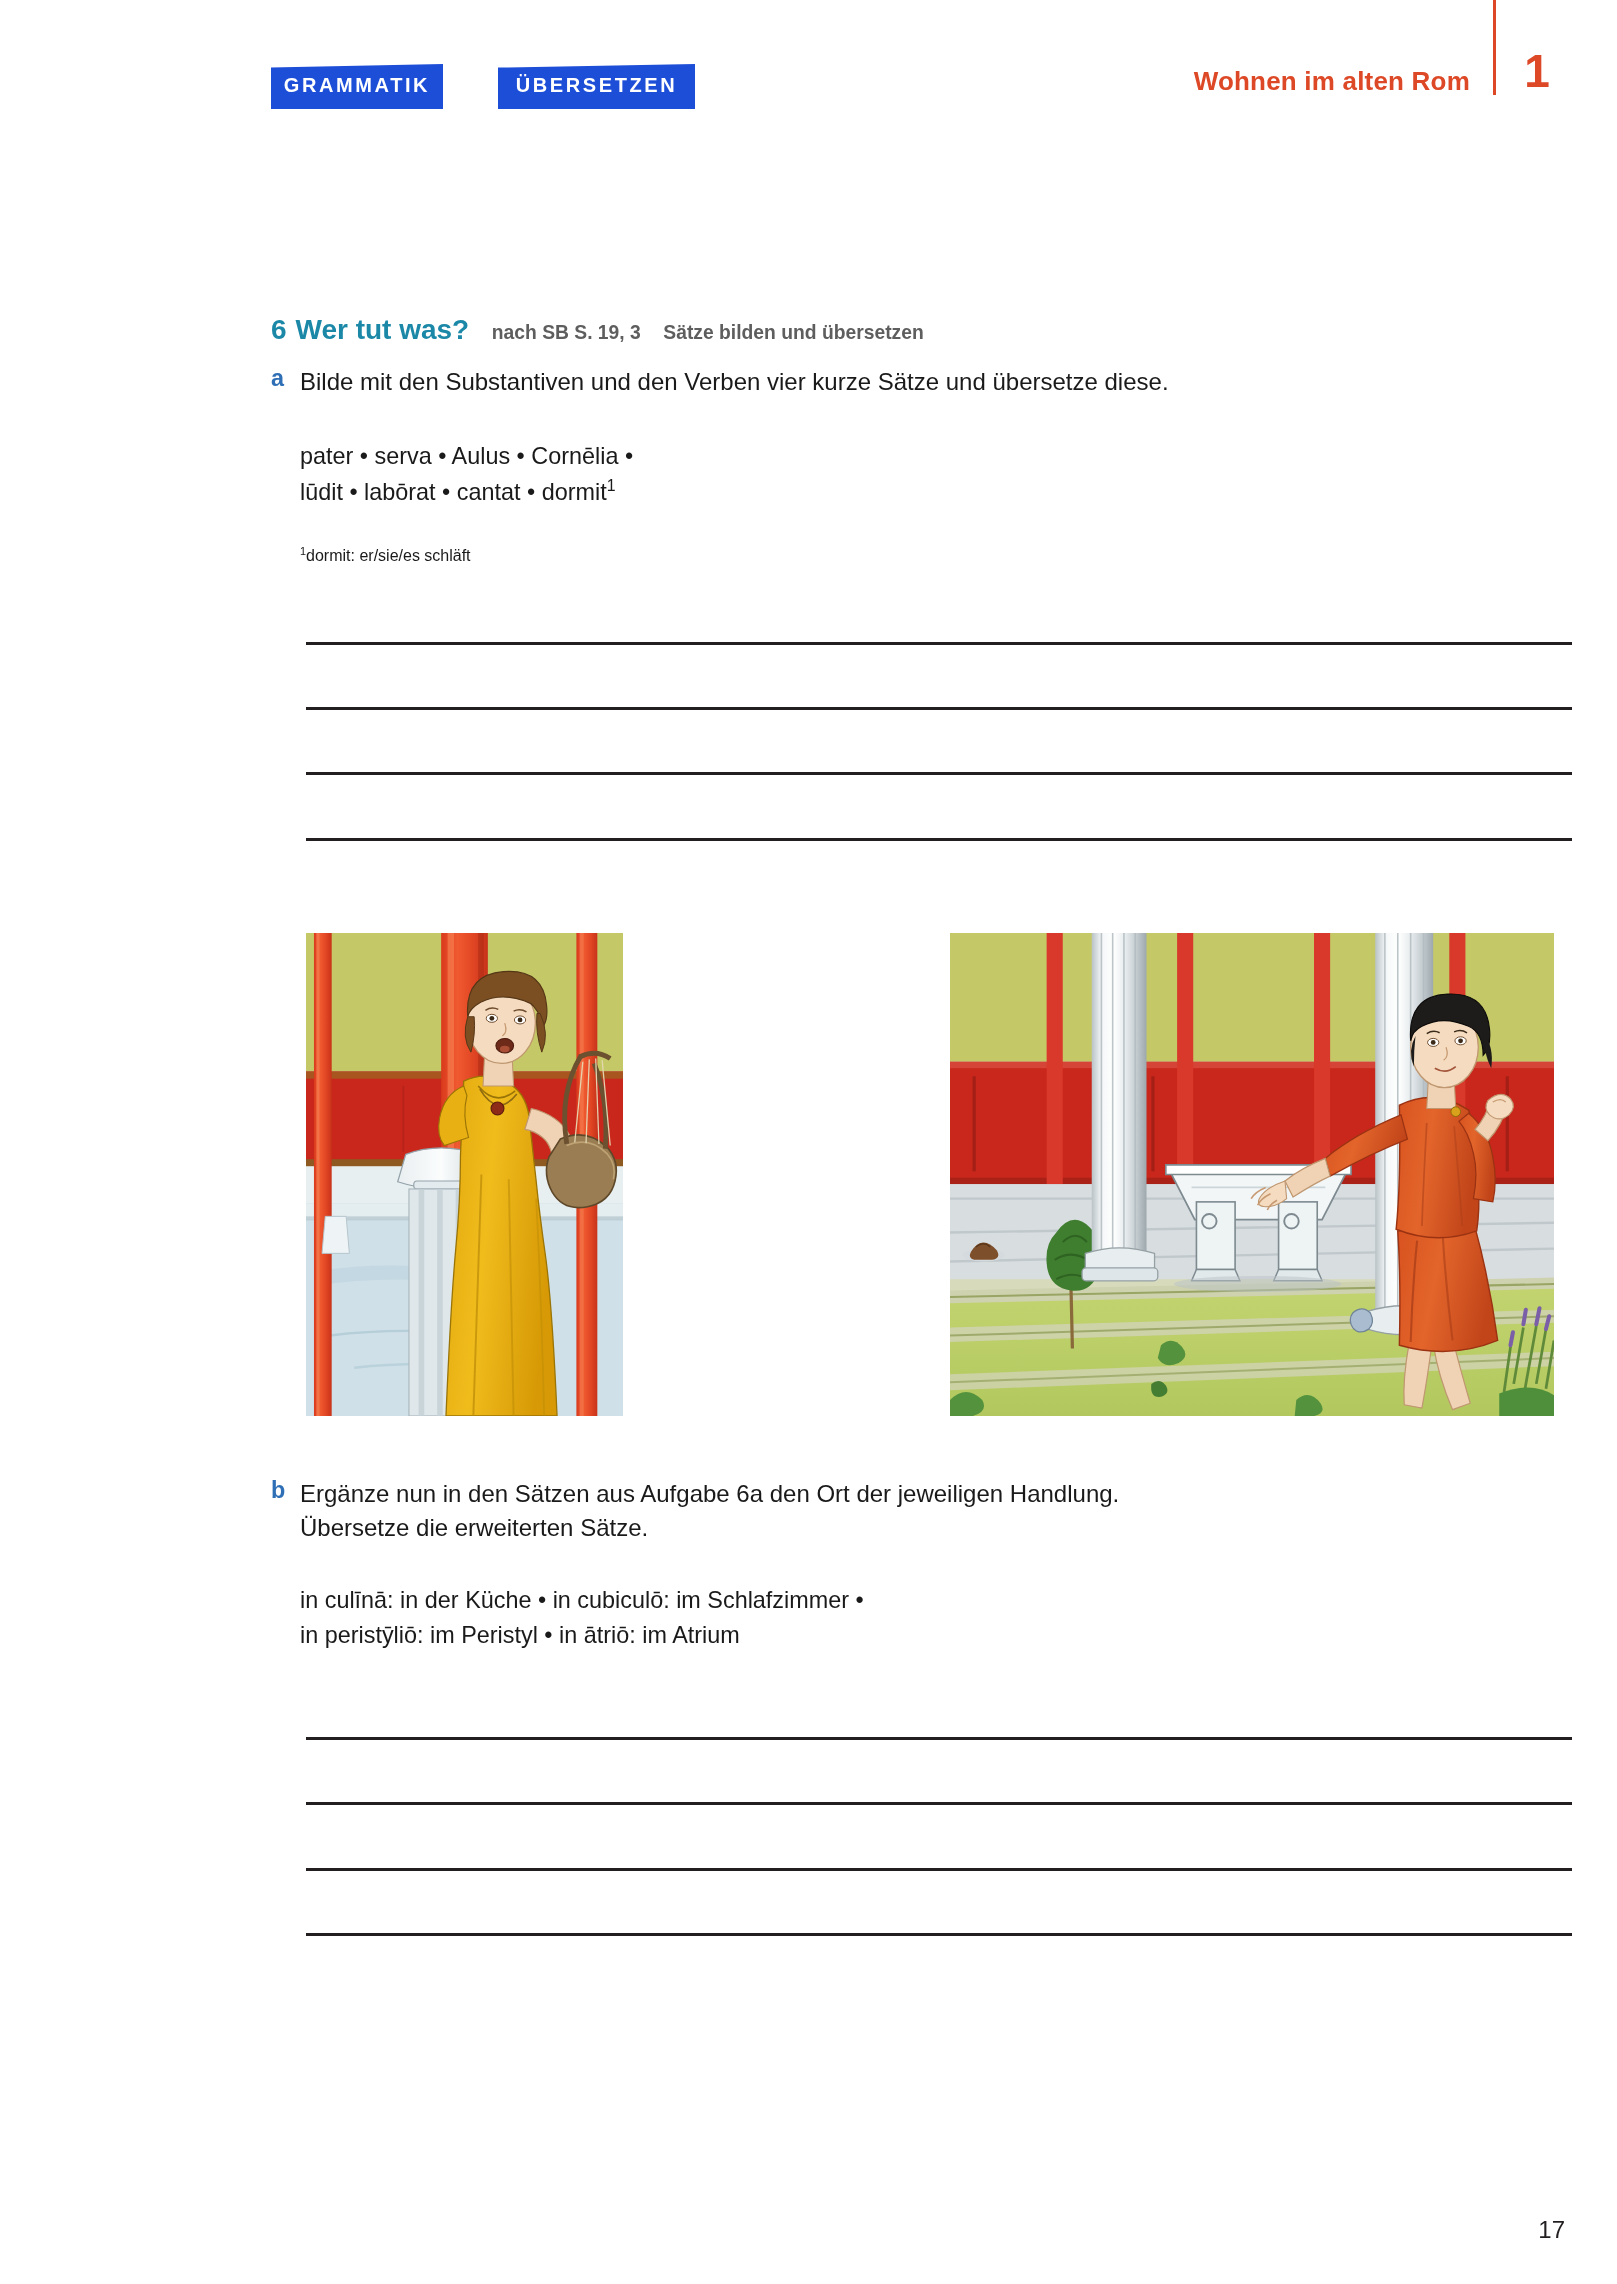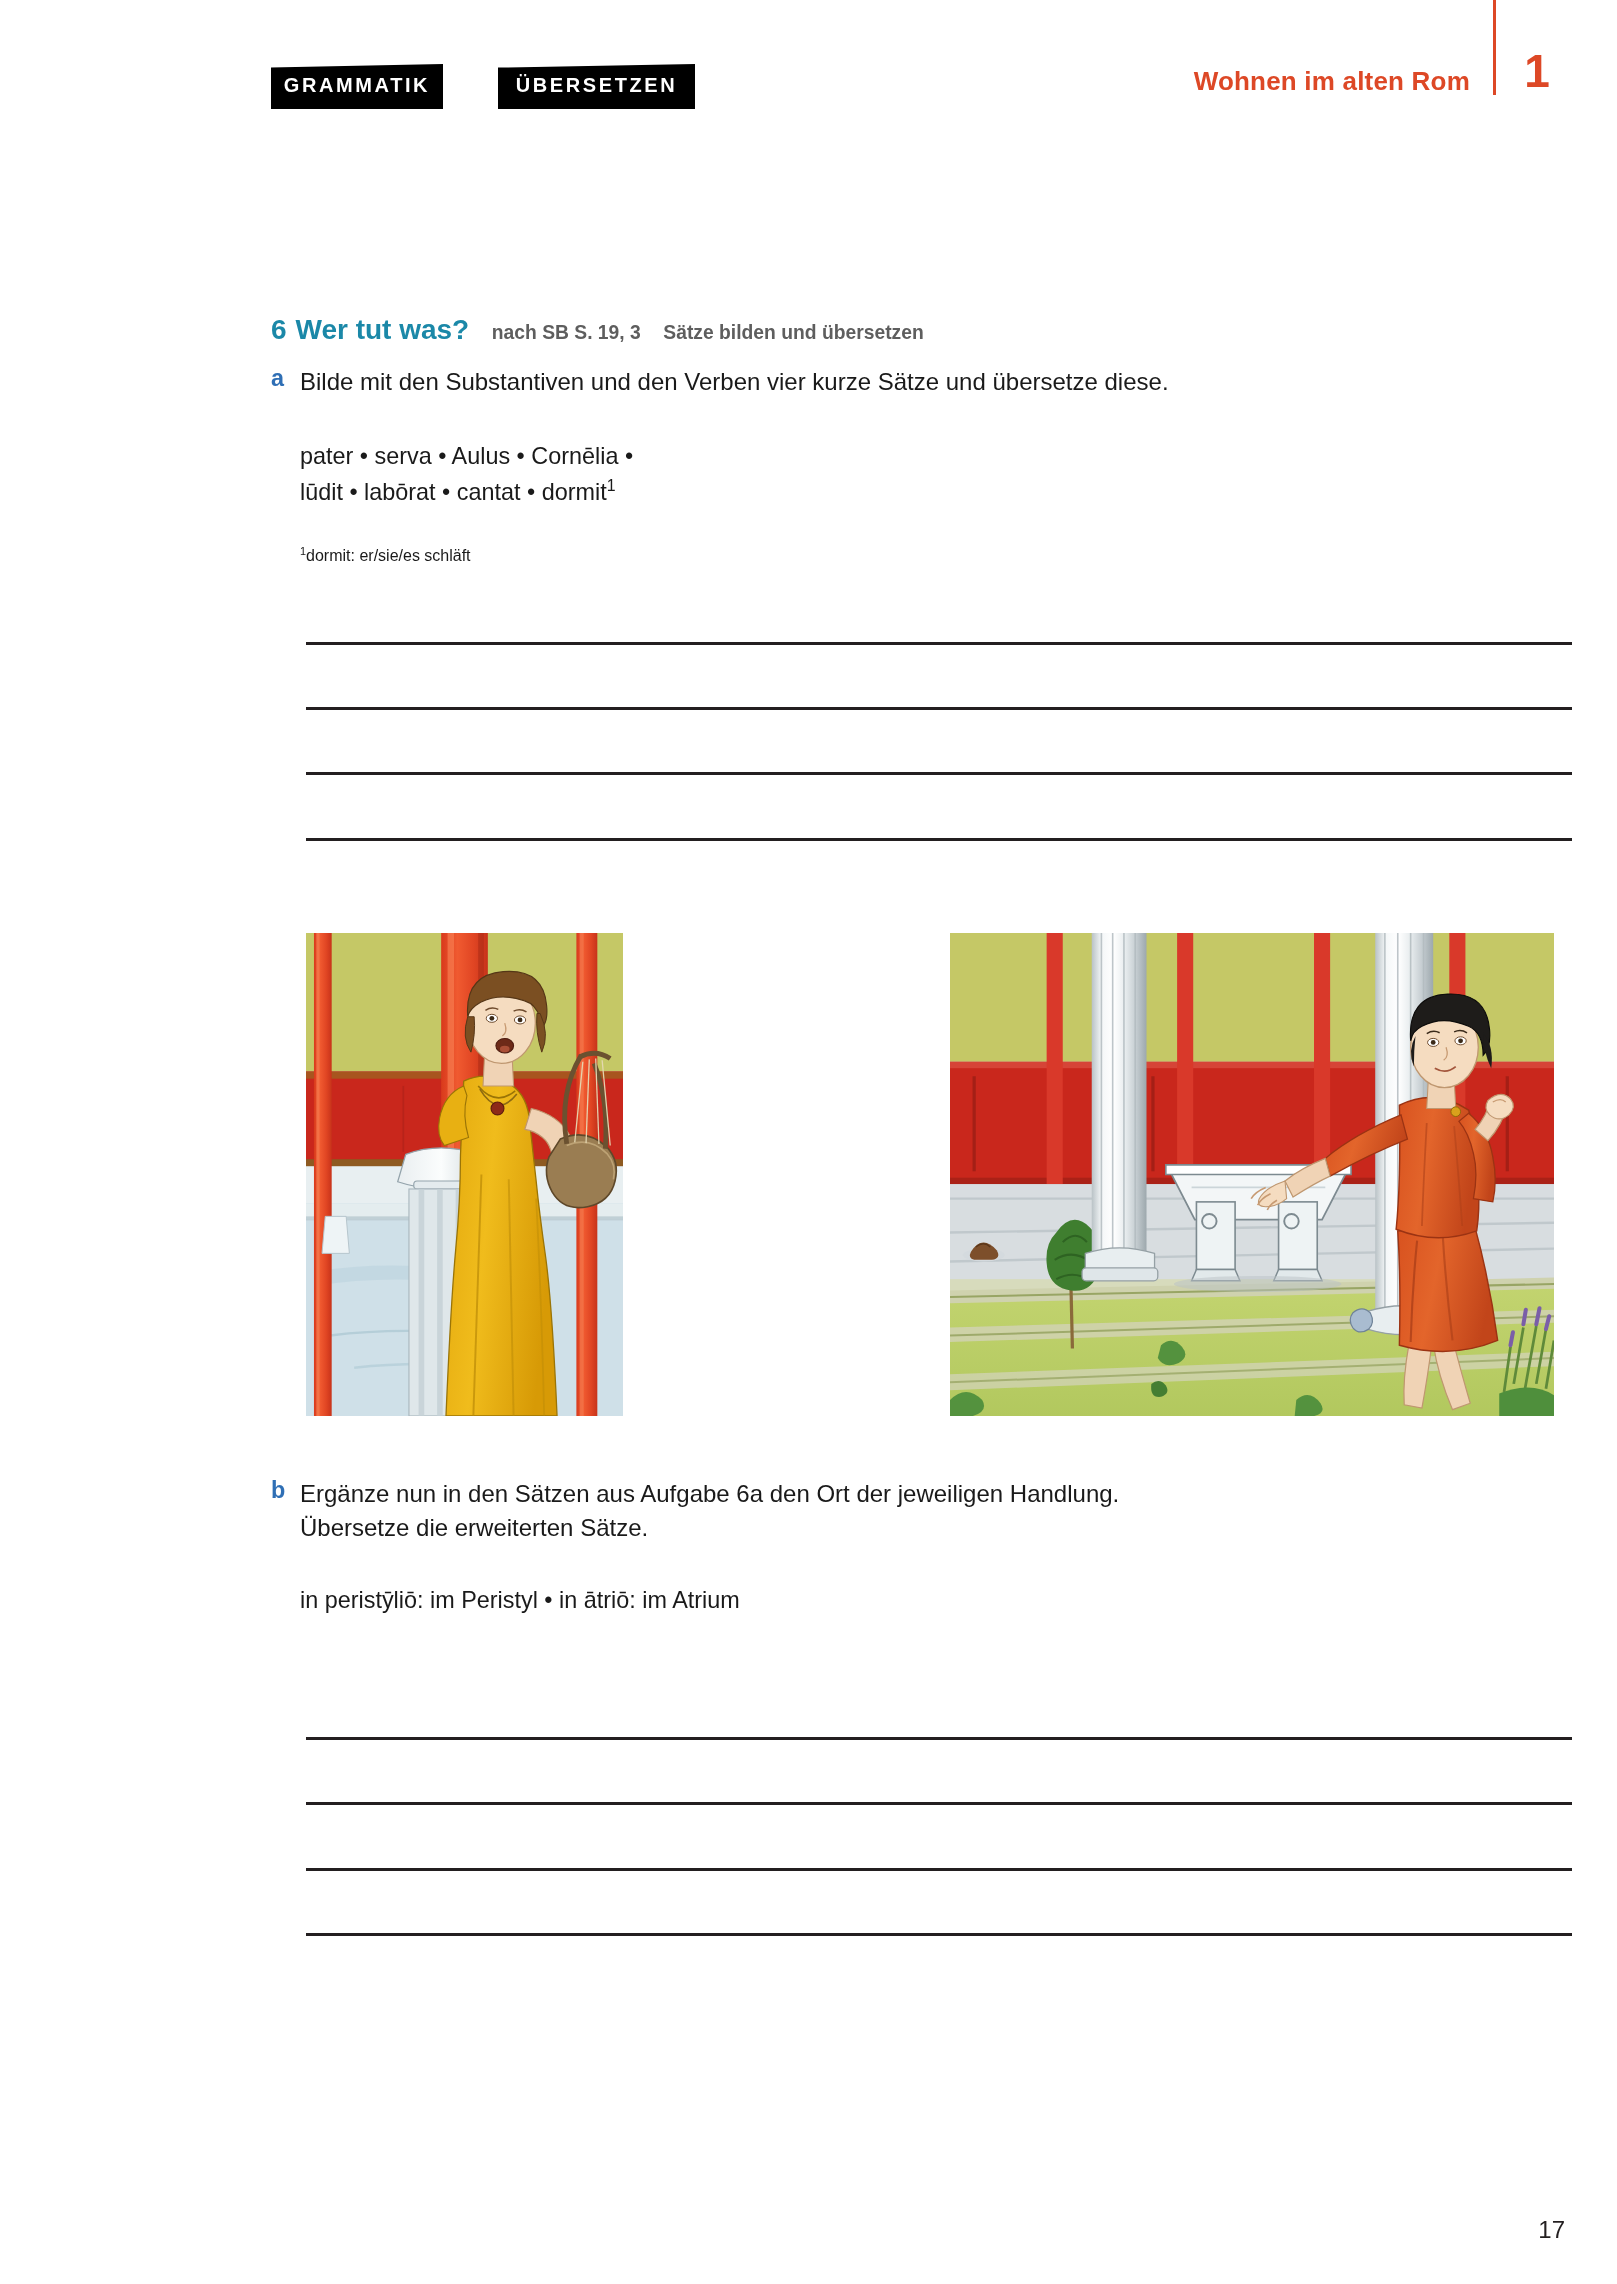--- a/index.html
+++ b/index.html
@@ -19,21 +19,21 @@
   .header {
     position: absolute;
     left: 0; top: 0;
     width: 1618px;
     height: 113px;
   }
   .tag {
     position: absolute;
     top: 64px;
     height: 45px;
-    background: #000000;
+    background: #1d4ed8;
     color: #ffffff;
     font-size: 20px;
     font-weight: 600;
     letter-spacing: 2.6px;
     display: flex;
     align-items: center;
     justify-content: center;
     box-sizing: border-box;
     padding: 0 17.7px 1.6px 17.7px;
     clip-path: polygon(0% 8%, 100% 0%, 100% 100%, 0% 100%);
@@ -509,20 +509,21 @@
 
 <div class="task" style="top:1477px;">
   <div class="task-letter">b</div>
   <div class="task-text">
     <div>Ergänze nun in den Sätzen aus Aufgabe 6a den Ort der jeweiligen Handlung.</div>
     <div>Übersetze die erweiterten Sätze.</div>
   </div>
 </div>
 
 <div class="wordlist" style="top:1583px;">
+  <div>in culīnā: in der Küche • in cubiculō: im Schlafzimmer •</div>
   <div>in peristȳliō: im Peristyl • in ātriō: im Atrium</div>
 </div>
 
 <div class="lines">
   <div class="rule-line" style="top:1737px;"></div>
   <div class="rule-line" style="top:1802px;"></div>
   <div class="rule-line" style="top:1868px;"></div>
   <div class="rule-line" style="top:1933px;"></div>
 </div>
 

